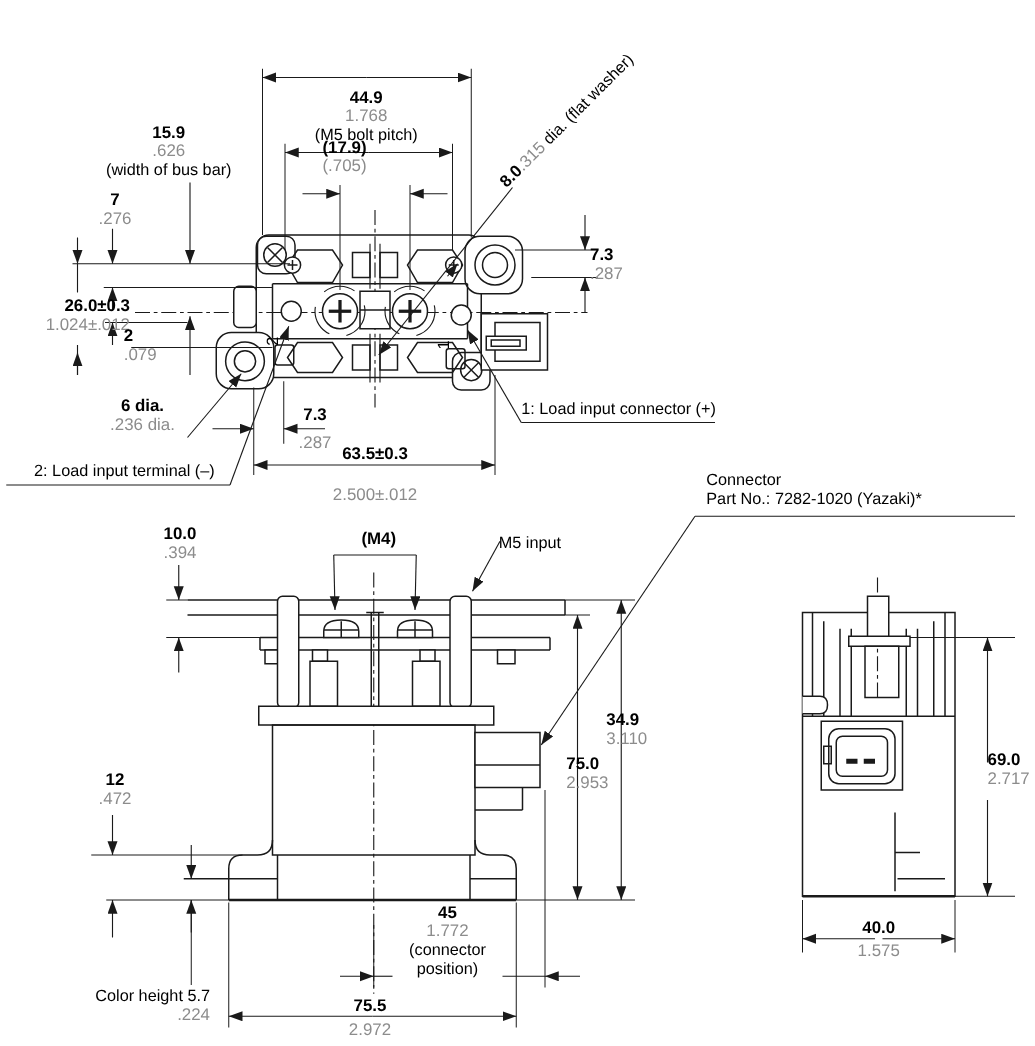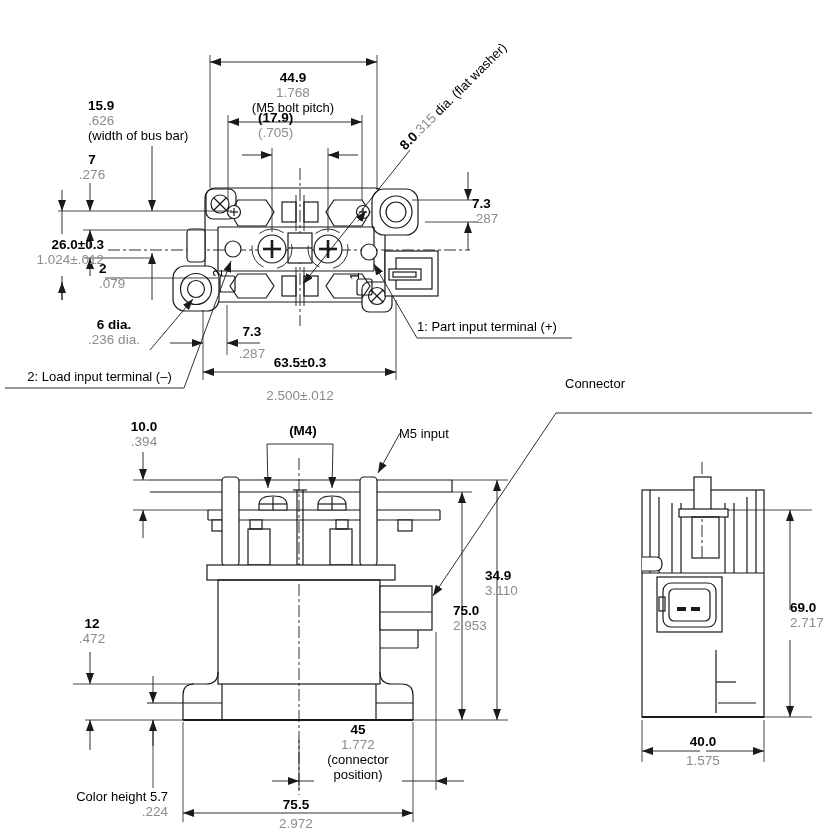--- a/index.html
+++ b/index.html
@@ -287,21 +287,21 @@
 <div id="labels">
       <div class="label" style="left: 233px; top: 70px; width: 120px; text-align: center;">
         <div class="mm">44.9</div>
         <div class="in">1.768</div>
         <div class="note">(M5 bolt pitch)</div>
       </div>
       <div class="label" style="left: 258px; top: 110px; width: 80px; text-align: left;">
         <div class="mm">(17.9)</div>
         <div class="in">(.705)</div>
       </div>
-      <div class="label" style="left: 88px; top: 98px; width: 126px; text-align: left;">
+      <div class="label" style="left: 72px; top: 98px; width: 126px; text-align: center;">
         <div class="mm">15.9</div>
         <div class="in">.626</div>
         <div class="note">(width of bus bar)</div>
       </div>
       <div class="label" style="left: 70px; top: 152px; width: 44px; text-align: center;">
         <div class="mm">7</div>
         <div class="in">.276</div>
       </div>
       <div class="label" style="left: 0px; top: 237px; width: 104px; text-align: right;">
         <div class="mm">26.0±0.3</div>
@@ -329,24 +329,25 @@
       <div class="label" style="left: 252px; top: 355px; width: 96px; text-align: center;">
         <div class="mm">63.5±0.3</div>
       </div>
       <div class="label" style="left: 246px; top: 388px; width: 108px; text-align: center;">
         <div class="in">2.500±.012</div>
       </div>
       <div class="label" style="left: 2px; top: 369px; width: 195px; text-align: center;">
         <div class="note">2: Load input terminal (–)</div>
       </div>
       <div class="label" style="left: 417px; top: 319px; width: 175px; text-align: left;">
-        <div class="note">1: Part input terminal (+)</div>
+        <div class="note">1: Load input connector (+)</div>
       </div>
       <div class="label" style="left: 565px; top: 376px; width: 262px; text-align: left;">
         <div class="note">Connector</div>
+        <div class="note">Part No.: 7282-1020 (Yazaki)*</div>
       </div>
       <div class="label" style="left: 120px; top: 419px; width: 48px; text-align: center;">
         <div class="mm">10.0</div>
         <div class="in">.394</div>
       </div>
       <div class="label" style="left: 278px; top: 423px; width: 50px; text-align: center;">
         <div class="mm">(M4)</div>
       </div>
       <div class="label" style="left: 399px; top: 426px; width: 70px; text-align: left;">
         <div class="note">M5 input</div>

